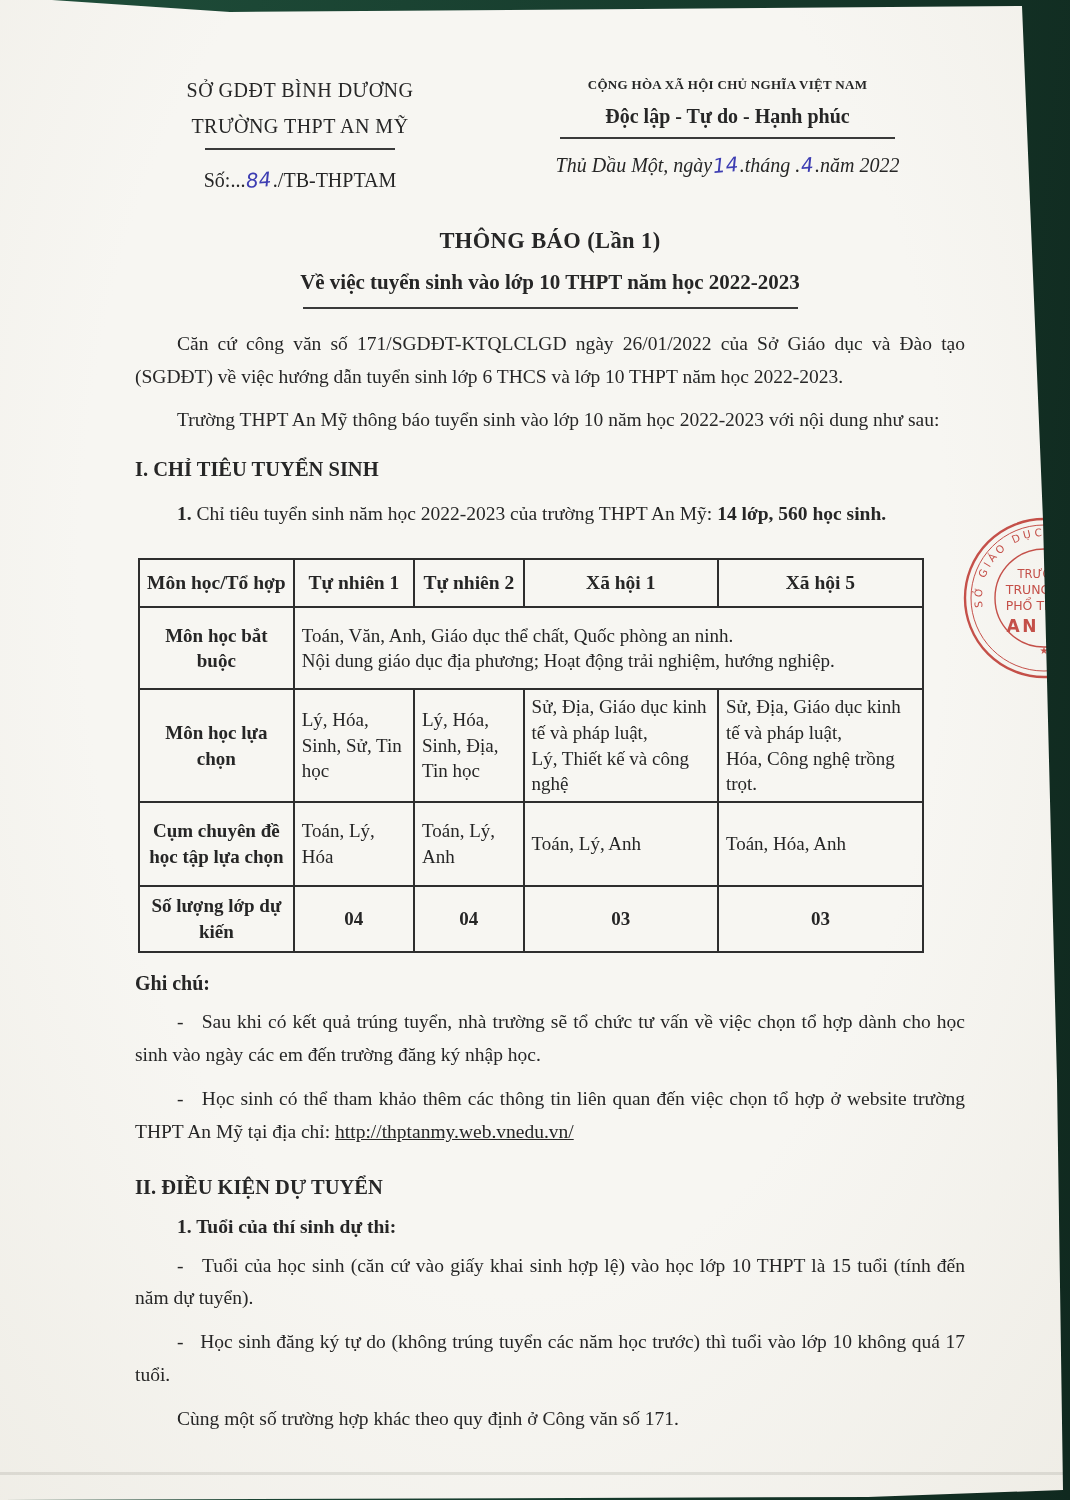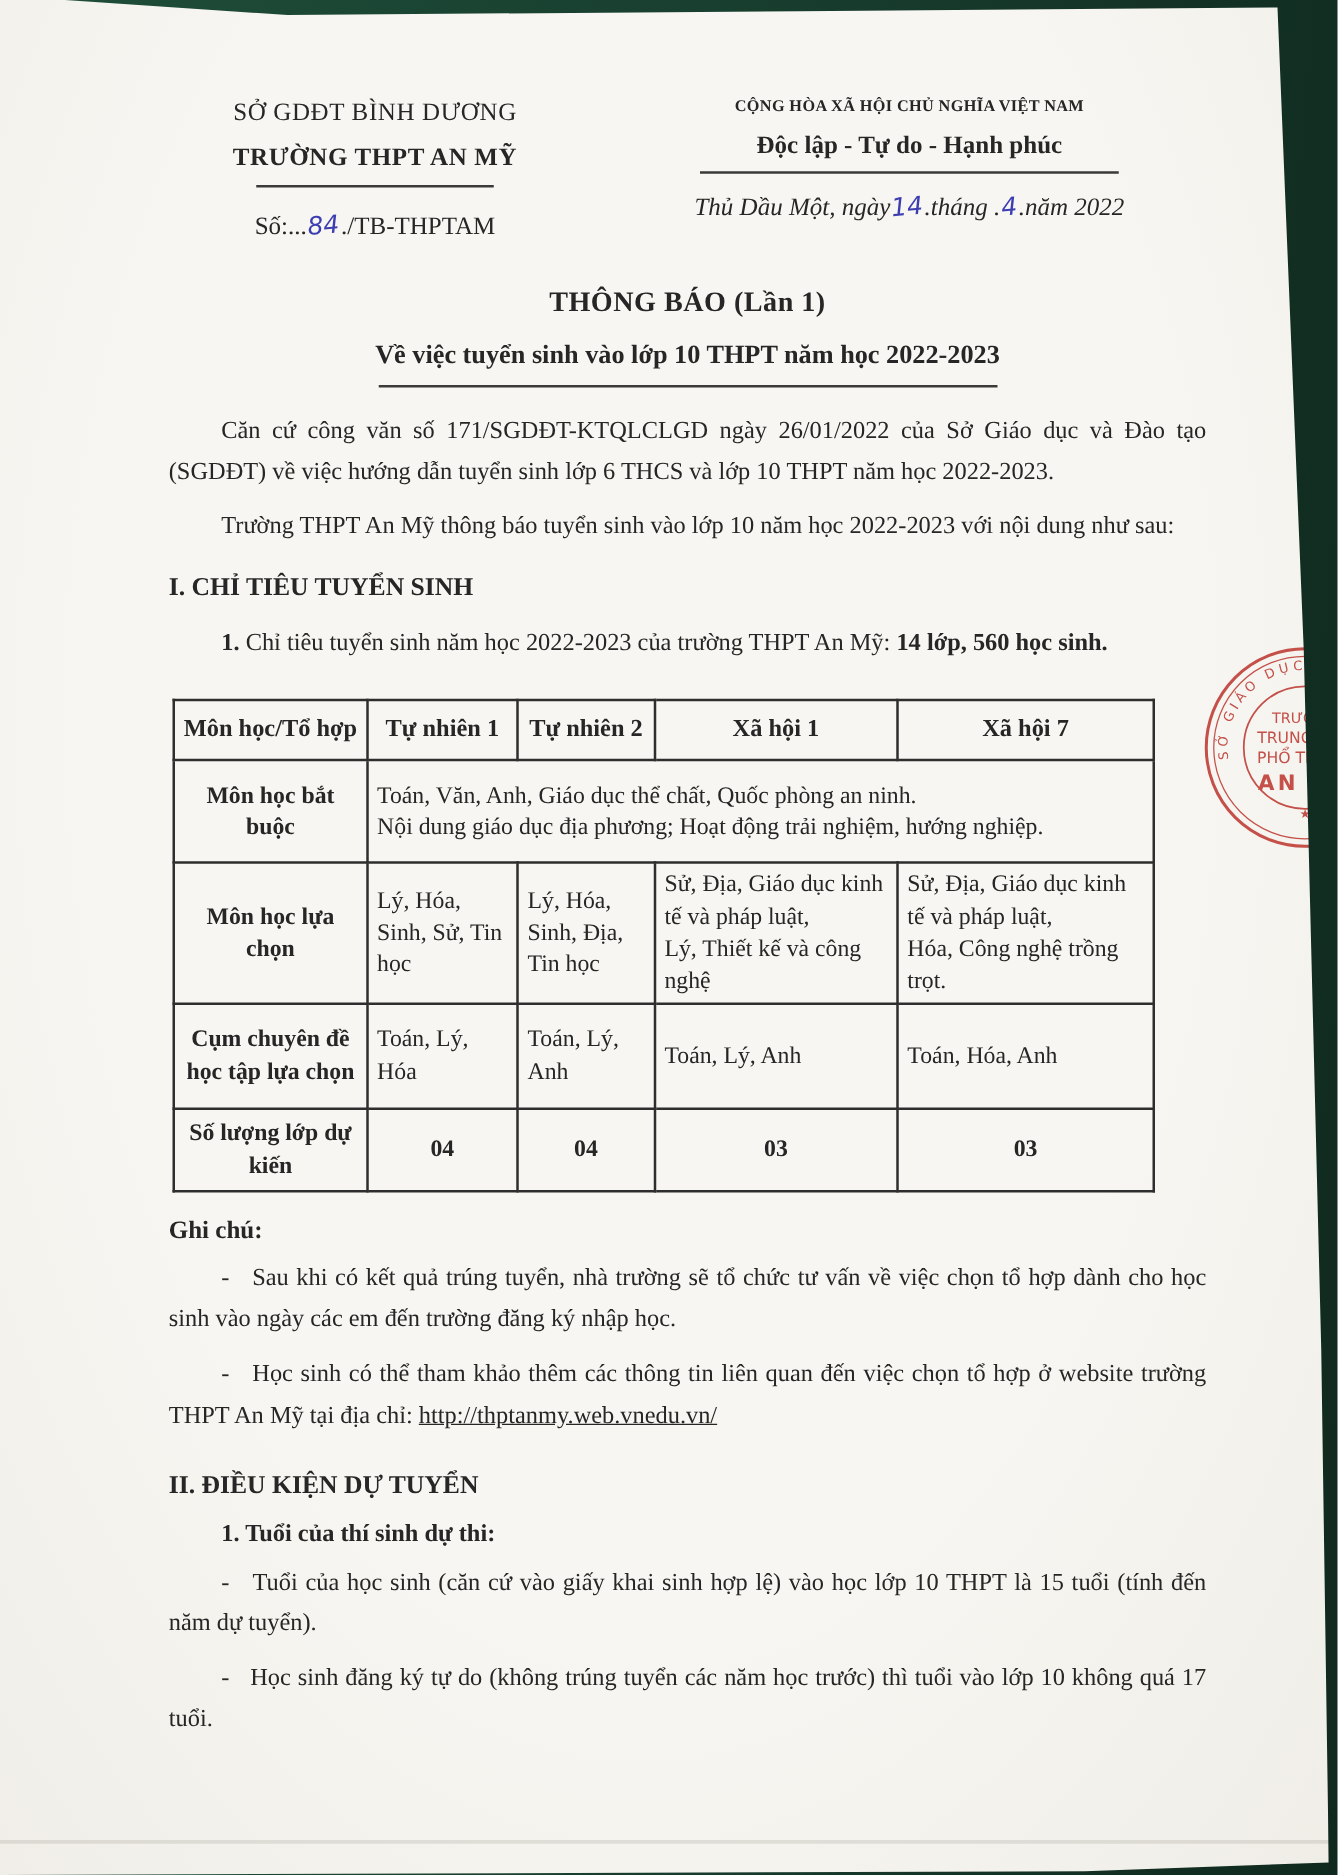--- a/index.html
+++ b/index.html
@@ -12,21 +12,21 @@
   .paper{
     position:absolute;inset:0;
     background:radial-gradient(ellipse at 48% 38%, #f7f6f2 55%, #efede6 100%);
     clip-path:polygon(0px 0px,52px 0px,230px 12px,640px 9px,1022px 6px,1043px 520px,1057px 1080px,1063px 1490px,868px 1497px,0px 1500px);
   }
   .content{position:absolute;left:135px;top:74px;width:830px;font-size:19.5px;line-height:1.68;}
   
   .hdr{display:flex;align-items:flex-start;}
   .h-left{width:330px;text-align:center;}
   .h-left .dept{font-size:20px;letter-spacing:.5px;}
-  .h-left .school{font-size:20px;font-weight:bold;letter-spacing:.5px;margin-top:2px;}
+  .h-left .school{font-size:20px;font-weight:normal;letter-spacing:.5px;margin-top:2px;}
   .rule{height:2px;background:#3a3a3a;}
   .h-left .rule{width:190px;margin:5px auto 0;}
   .ref-line{font-size:20px;margin-top:14px;}
   .h-right{width:475px;margin-left:auto;text-align:center;}
   .h-right .national{font-size:13px;font-weight:bold;letter-spacing:.3px;}
   .h-right .motto{font-size:20px;font-weight:bold;margin-top:4px;}
   .h-right .rule{width:335px;margin:4px auto 0;}
   .date-line{font-size:20px;font-style:italic;margin-top:10px;}
   .hand{color:#3d3db2;font-family:"DejaVu Sans",sans-serif;font-size:20px;display:inline-block;transform:rotate(-5deg);font-style:italic;margin:0 1px;}
   
@@ -104,21 +104,21 @@
           <col class="c3">
           <col class="c4">
           <col class="c5">
         </colgroup>
       <tbody>
           <tr>
         <th>Môn học/Tổ hợp</th>
         <th>Tự nhiên 1</th>
         <th>Tự nhiên 2</th>
         <th>Xã hội 1</th>
-        <th>Xã hội 7</th>
+        <th>Xã hội 5</th>
       </tr>
       <tr class="r-mand">
         <td class="rowlab">Môn học bắt buộc</td>
         <td class="pre" colspan="4">Toán, Văn, Anh, Giáo dục thể chất, Quốc phòng an ninh.
 Nội dung giáo dục địa phương; Hoạt động trải nghiệm, hướng nghiệp.</td>
       </tr>
       <tr class="r-elec">
         <td class="rowlab">Môn học lựa chọn</td>
         <td class="pre">Lý, Hóa, Sinh, Sử, Tin học</td>
         <td class="pre">Lý, Hóa, Sinh, Địa, Tin học</td>
@@ -145,20 +145,21 @@
       </table>
 
     <div class="note-head">Ghi chú:</div>
     <p class="para" style="margin-top:6px">-&nbsp;&nbsp;&nbsp;Sau khi có kết quả trúng tuyển, nhà trường sẽ tổ chức tư vấn về việc chọn tổ hợp dành cho học sinh vào ngày các em đến trường đăng ký nhập học.</p>
     <p class="para"><span>-&nbsp;&nbsp;&nbsp;Học sinh có thể tham khảo thêm các thông tin liên quan đến việc chọn tổ hợp ở website trường THPT An Mỹ tại địa chỉ: </span><a class="doclink" href="#">http://thptanmy.web.vnedu.vn/</a></p>
 
     <div class="sec-head" style="margin-top:22px">II. ĐIỀU KIỆN DỰ TUYỂN</div>
     <p class="para" style="font-weight:bold;margin-top:6px">1. Tuổi của thí sinh dự thi:</p>
     <p class="para" style="margin-top:6px">-&nbsp;&nbsp;&nbsp;Tuổi của học sinh (căn cứ vào giấy khai sinh hợp lệ) vào học lớp 10 THPT là 15 tuổi (tính đến năm dự tuyển).</p>
     <p class="para">-&nbsp;&nbsp;&nbsp;Học sinh đăng ký tự do (không trúng tuyển các năm học trước) thì tuổi vào lớp 10 không quá 17 tuổi.</p>
+    <p class="para">Cùng một số trường hợp khác theo quy định ở Công văn số 171.</p>
 
   </div>
 
   <div class="stamp">
     <svg viewBox="0 0 166 166">
       <circle cx="83" cy="83" r="79" fill="none" stroke="#c8443e" stroke-width="2.4"></circle>
       <circle cx="83" cy="83" r="73" fill="none" stroke="#c8443e" stroke-width="1"></circle>
       <circle cx="83" cy="83" r="49" fill="none" stroke="#c8443e" stroke-width="1.4"></circle>
       <path id="ringArc" d="M 24.7 104.1 A 62 62 0 1 1 141.3 104.1" fill="none"></path>
       <text font-size="10.5" letter-spacing="3.2"><textPath href="#ringArc" startOffset="12">SỞ GIÁO DỤC VÀ ĐÀO TẠO</textPath></text>

